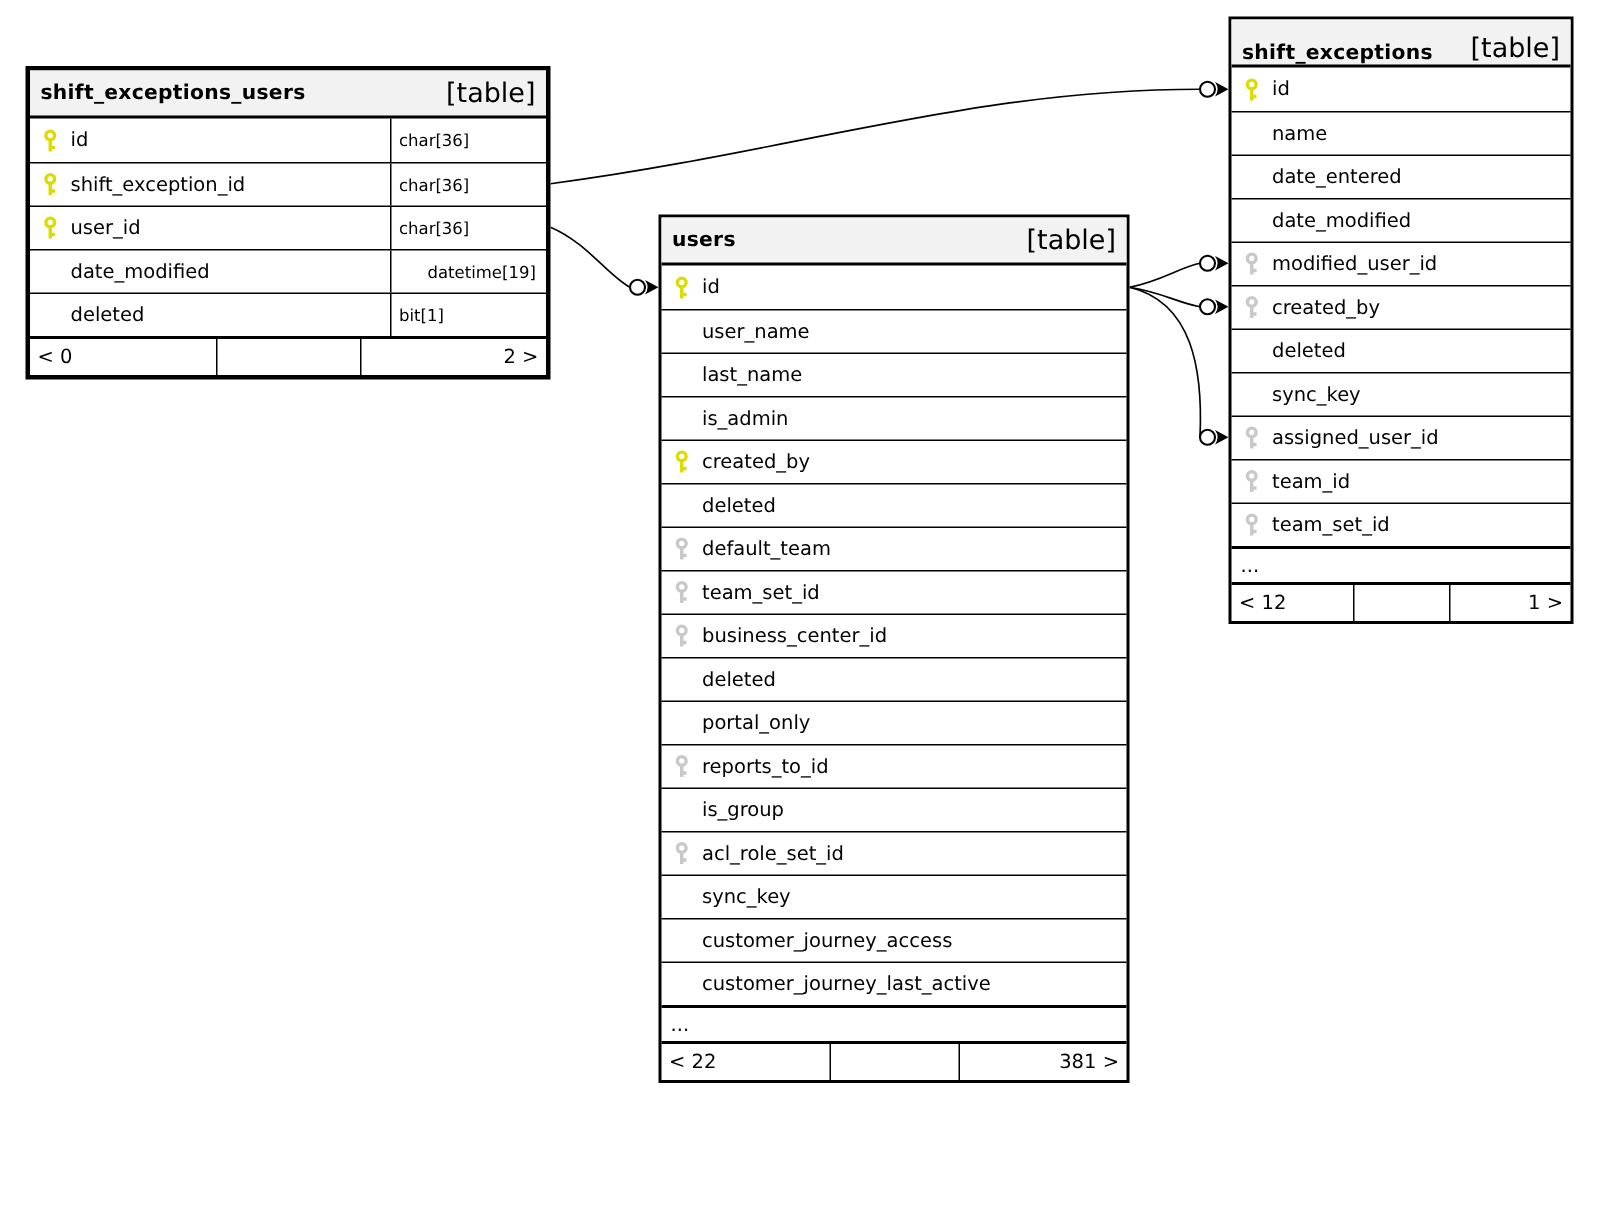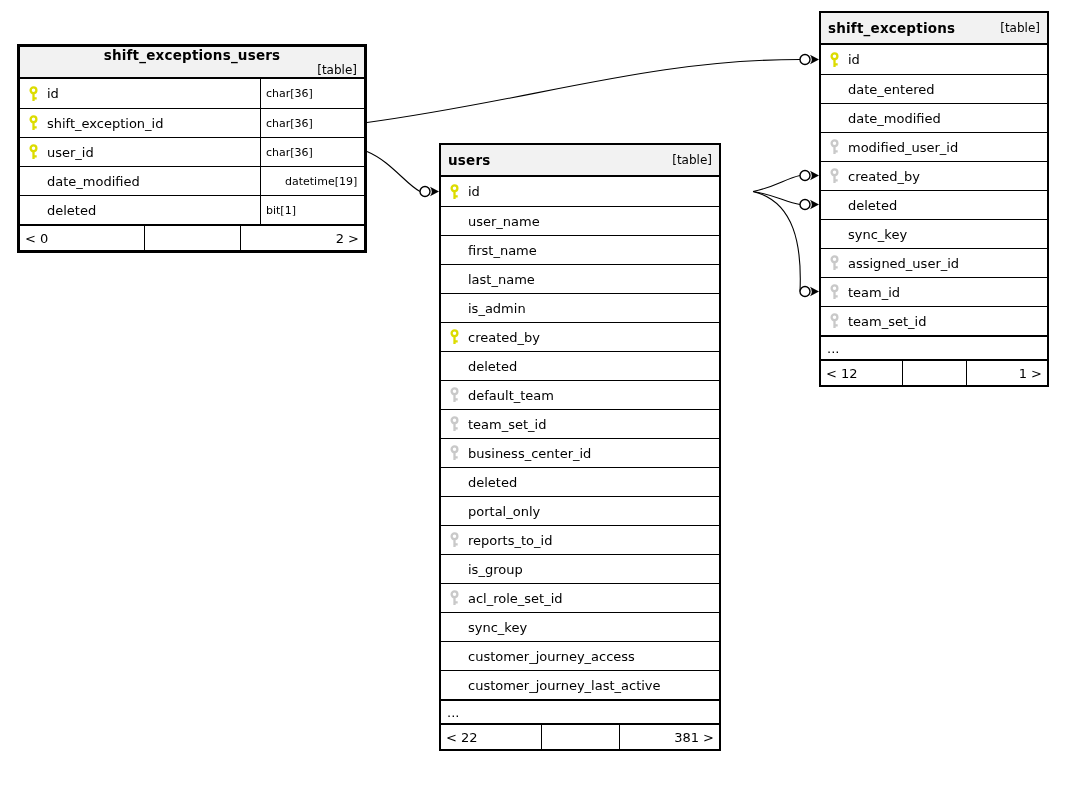--- a/index.html
+++ b/index.html
@@ -11,21 +11,21 @@
   }
   #diagram { position:absolute; left:0; top:0; width:1065px; height:803px; }
   #rel-svg { position:absolute; left:0; top:0; pointer-events:none; }
 
   .tbox { position:absolute; background:#fff; border:2px solid #000; box-sizing:border-box; }
   .tbox.focal { border-width:3px; }
 
   .thead { height:32px; box-sizing:border-box; border-bottom:2px solid #000;
            display:flex; align-items:center; padding:0 7px; }
   .tname { font-weight:bold; font-size:13.5px; letter-spacing:0.2px; cursor:pointer; }
-  .tbadge { margin-left:auto; font-size:12px; }
+  .tbadge { margin-left:auto; font-size:18px; }
 
   .rows > .trow { border-top:1px solid #000;justify-content:center; }
   .rows > .trow:first-child { border-top:none; }
   .trow { height:29px; box-sizing:border-box; display:flex; align-items:stretch; }
   .cnamecell { flex:1; display:flex; align-items:center; min-width:0; }
   .keyslot { width:19px; padding-left:8px; display:flex; align-items:center; flex:none; }
   .cname { font-size:13px; white-space:nowrap; }
   .ctypecell { border-left:1px solid #000; box-sizing:border-box; flex:none;
                display:flex; align-items:center; padding-left:5px; font-size:11px; }
 
@@ -55,21 +55,21 @@
       <path d="M819 175.5 L810 170.7 Q813.5 175.5 810 180.3 Z" fill="#000000"></path>
       <path d="M753 191.5 C 774.15 194.75, 786 202.16, 800 204.5" fill="none" stroke="#000000" stroke-width="1.1"></path>
       <circle cx="805" cy="204.5" r="5" fill="#ffffff" stroke="#000000" stroke-width="1.4"></circle>
       <path d="M819 204.5 L810 199.7 Q813.5 204.5 810 209.3 Z" fill="#000000"></path>
       <path d="M753 191.5 C 795 201.5, 802 246.5, 800 291.5" fill="none" stroke="#000000" stroke-width="1.1"></path>
       <circle cx="805" cy="291.5" r="5" fill="#ffffff" stroke="#000000" stroke-width="1.4"></circle>
       <path d="M819 291.5 L810 286.7 Q813.5 291.5 810 296.3 Z" fill="#000000"></path>
     </svg>
   <div class="gen-note">Generated by SchemaSpy</div>
 <div class="tbox focal" style="left: 17px; top: 44px; width: 350px; border-color: rgb(0, 0, 0);">
-      <div class="thead" style="background: rgb(242, 242, 242); flex-direction: column;">
+      <div class="thead" style="background: rgb(242, 242, 242);">
         <span class="tname">shift_exceptions_users</span>
         <span class="tbadge">[table]</span>
       </div>
       <div class="rows">
         <div class="trow">
           <div class="cnamecell">
             <span class="keyslot">
               <svg width="12" height="16" viewBox="0 0 12 16">
                 <circle cx="5.5" cy="4.3" r="2.9" fill="none" stroke="#dcdc00" stroke-width="2.3"></circle>
                 <path d="M5.5 7.2 V15 M5.5 12.3 H8.7" stroke="#dcdc00" stroke-width="2.3" fill="none"></path>
@@ -117,47 +117,41 @@
           </div>
           <div class="ctypecell" style="width: 104px;">bit[1]</div>
         </div>
       </div>
       <div class="tfoot">
         <div class="fc fc1">&lt; 0</div>
         <div class="fc fc2"></div>
         <div class="fc fc3">2 &gt;</div>
       </div>
     </div>
-    <div class="tbox" style="left: 439px; top: 143px; width: 282px; border-color: rgb(0, 0, 0);">
+    <div class="tbox" style="left: 439px; top: 143px; width: 314px; border-color: rgb(0, 0, 0);">
       <div class="thead" style="background: rgb(242, 242, 242);">
         <span class="tname">users</span>
         <span class="tbadge">[table]</span>
       </div>
       <div class="rows">
         <div class="trow">
           <div class="cnamecell">
             <span class="keyslot">
               <svg width="12" height="16" viewBox="0 0 12 16">
                 <circle cx="5.5" cy="4.3" r="2.9" fill="none" stroke="#dcdc00" stroke-width="2.3"></circle>
                 <path d="M5.5 7.2 V15 M5.5 12.3 H8.7" stroke="#dcdc00" stroke-width="2.3" fill="none"></path>
               </svg>
             </span>
             <span class="cname">id</span>
           </div>
         </div>
         <div class="trow">
           <div class="cnamecell">
             <span class="keyslot"></span>
             <span class="cname">user_name</span>
-          </div>
-        </div>
-        <div class="trow">
-          <div class="cnamecell">
-            <span class="keyslot"></span>
-            <span class="cname">first_name</span>
           </div>
         </div>
         <div class="trow">
           <div class="cnamecell">
             <span class="keyslot"></span>
             <span class="cname">last_name</span>
           </div>
         </div>
         <div class="trow">
           <div class="cnamecell">
@@ -275,34 +269,40 @@
         </div>
       </div>
       <div class="tell">...</div>
       <div class="tfoot">
         <div class="fc fc1">&lt; 22</div>
         <div class="fc fc2"></div>
         <div class="fc fc3">381 &gt;</div>
       </div>
     </div>
     <div class="tbox" style="left: 819px; top: 11px; width: 230px; border-color: rgb(0, 0, 0);">
-      <div class="thead" style="background: rgb(242, 242, 242);">
+      <div class="thead" style="background: rgb(242, 242, 242); align-items: flex-end;">
         <span class="tname">shift_exceptions</span>
         <span class="tbadge">[table]</span>
       </div>
       <div class="rows">
         <div class="trow">
           <div class="cnamecell">
             <span class="keyslot">
               <svg width="12" height="16" viewBox="0 0 12 16">
                 <circle cx="5.5" cy="4.3" r="2.9" fill="none" stroke="#dcdc00" stroke-width="2.3"></circle>
                 <path d="M5.5 7.2 V15 M5.5 12.3 H8.7" stroke="#dcdc00" stroke-width="2.3" fill="none"></path>
               </svg>
             </span>
             <span class="cname">id</span>
+          </div>
+        </div>
+        <div class="trow">
+          <div class="cnamecell">
+            <span class="keyslot"></span>
+            <span class="cname">name</span>
           </div>
         </div>
         <div class="trow">
           <div class="cnamecell">
             <span class="keyslot"></span>
             <span class="cname">date_entered</span>
           </div>
         </div>
         <div class="trow">
           <div class="cnamecell">

